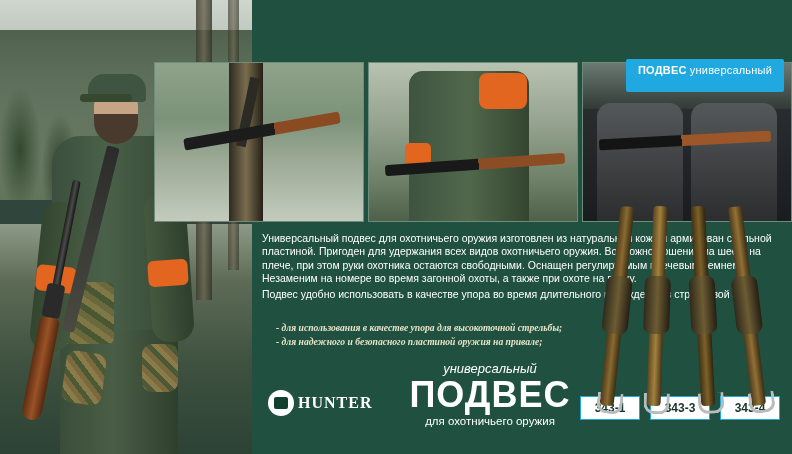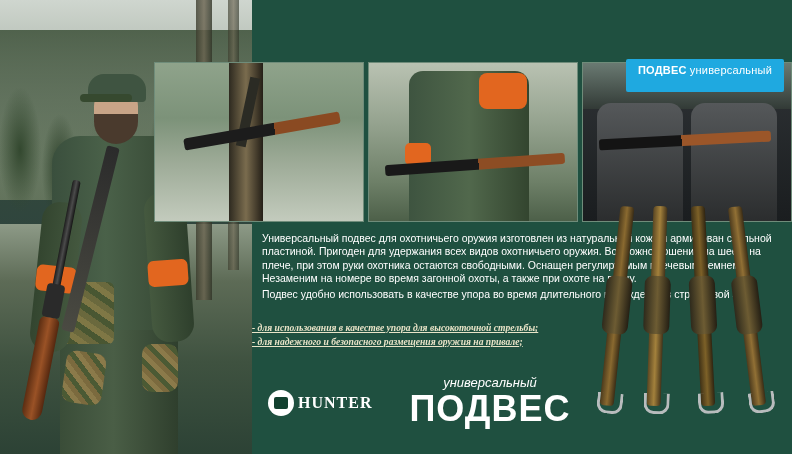--- a/index.html
+++ b/index.html
@@ -221,23 +221,23 @@
   }
   .badge-top b { font-weight: bold; }
 
   
   .copy {
     position: absolute; left: 262px; top: 232px; width: 520px;
     color: #ffffff; font-size: 10.5px; line-height: 13.4px;
   }
   .copy p { margin: 0 0 2px 0; }
   .bullets {
-    position: absolute; left: 252px; top: 322px; width: 300px;
+    position: absolute; left: 276px; top: 322px; width: 300px;
     color: #e9e4c8; font-size: 9.6px; line-height: 12.6px;
-    font-family: "Liberation Serif", serif; font-style: italic; font-weight: bold; text-decoration: underline;
+    font-family: "Liberation Serif", serif; font-style: italic; font-weight: bold;
   }
   .bullets div { margin-bottom: 1px; }
 
   
   .logo {
     position: absolute; left: 268px; bottom: 38px;
     display: flex; align-items: center; gap: 4px;
   }
   .logo-mark {
     width: 26px; height: 26px; border-radius: 50%;
@@ -352,33 +352,39 @@
     <b>ПОДВЕС </b><span>универсальный</span>
   </div>
 
   <div class="copy">
     <p>Универсальный подвес для охотничьего оружия изготовлен из натуральной кожи и армирован стальной пластиной. Пригоден для удержания всех видов охотничьего оружия. Возможно ношение на шее и на плече, при этом руки охотника остаются свободными. Оснащен регулируемым плечевым ремнем. Незаменим на номере во время загонной охоты, а также при охоте на птицу.</p>
     <p>Подвес удобно использовать в качестве упора во время длительного нахождения в стрелковой зоне.</p>
   </div>
 
   <div class="bullets">
     <div>- для использования в качестве упора для высокоточной стрельбы;</div>
-    <div>- для надежного и безопасного размещения оружия на привале;</div>
+    <div>- для надежного и безопасного пластиной оружия на привале;</div>
   </div>
 
   <div class="logo">
     <span class="logo-mark"></span>
     <span class="logo-text">HUNTER</span>
   </div>
 
   <div class="headline">
     <div class="l1">универсальный</div>
     <div class="l2">ПОДВЕС</div>
-  </div>
-
+    <div class="l3">для охотничьего оружия</div>
+  </div>
+
+  <div class="skus">
+    <div class="sku">343-1</div>
+    <div class="sku">343-3</div>
+    <div class="sku">343-4</div>
+  </div>
 
   <div class="straps">
     <div class="strap s1">
       <div class="pad"></div>
       <div class="hook"></div>
     </div>
     <div class="strap s2">
       <div class="pad"></div>
       <div class="hook"></div>
     </div>

